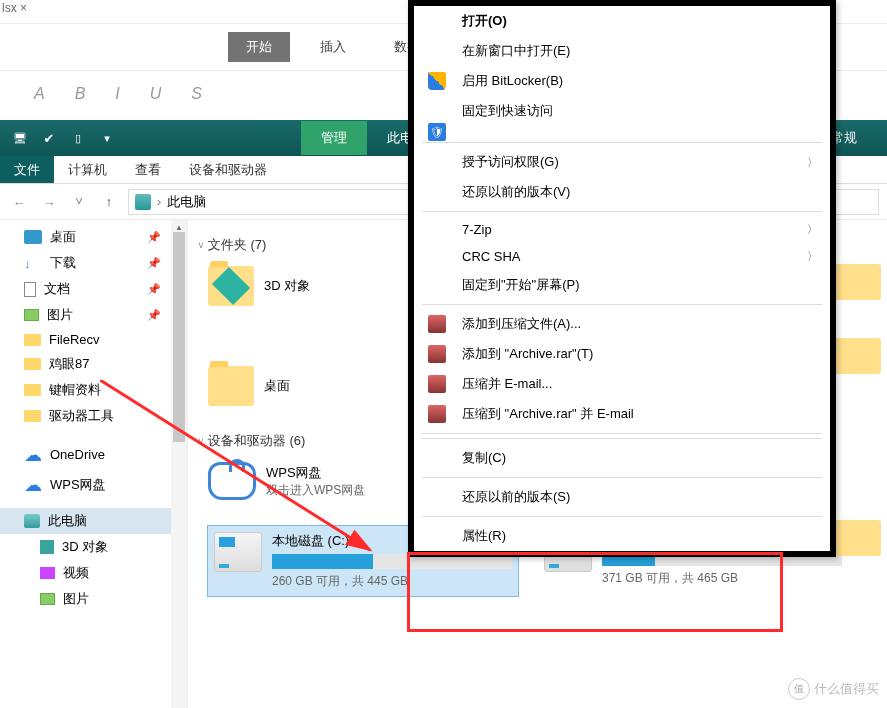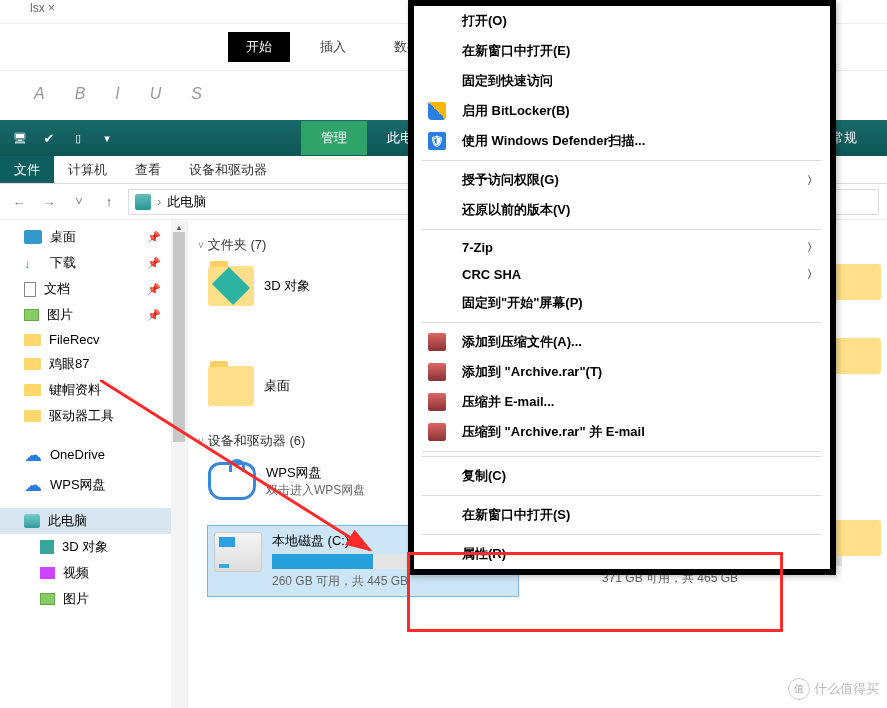--- a/index.html
+++ b/index.html
@@ -1,23 +1,23 @@
 <!DOCTYPE html>
 <html><head>
 <meta charset="utf-8">
 <style>
 * { margin:0; padding:0; box-sizing:border-box; font-family:"Microsoft YaHei","Segoe UI",sans-serif; font-size:13px; }
 body { width:887px; height:708px; background:#fff; position:relative; overflow:hidden; }
 
 
 .wps-top { height:24px; background:#fff; border-bottom:1px solid #eee; }
-.wps-top .tab-close { margin-left:30px; color:#666; font-size:12px; }
+.wps-top .tab-close { margin-left:2px; color:#666; font-size:12px; }
 .wps-tabs { height:46px; background:#fff; display:flex; align-items:center; padding-left:228px; gap:12px; }
 .wps-tabs .wtab { padding:6px 18px; color:#444; cursor:pointer; }
-.wps-tabs .wtab.active { background:#000000; color:#fff; }
+.wps-tabs .wtab.active { background:#737373; color:#fff; }
 .wps-rule { height:50px; background:#fff; border-top:1px solid #eee; }
 .rule-icons { display:flex; gap:30px; padding:14px 0 0 34px; color:#999; font-style:italic; font-family:Georgia,serif; }
 .rule-icons span { font-size:16px; }
 
 
 .exp-hdr { height:36px; background:#0d5f5f; background:linear-gradient(#1a6a6a,#0e5555); display:flex; align-items:center; }
 .exp-hdr .sysbtns { display:flex; gap:1px; padding-left:6px; }
 .exp-hdr .sysbtn { width:28px; height:22px; display:flex; align-items:center; justify-content:center; color:#fff; font-size:11px; }
 .exp-hdr .titletabs { display:flex; margin-left:180px; }
 .exp-hdr .ttab { padding:8px 20px; color:#fff; font-size:13px;font-family:Liberation Mono, monospace; }
@@ -73,21 +73,21 @@
 .drive-ico::after { content:""; position:absolute; bottom:3px; left:4px; width:10px; height:4px; background:#3ad; }
 .drive-ico.c::before { content:""; position:absolute; top:4px; left:4px; width:16px; height:10px; background:#2aa0e0; }
 .drive-info { flex:1; }
 .drive-bar { height:15px; background:#e5e5e5; margin:4px 0; position:relative; }
 .drive-bar .fill { position:absolute; left:0; top:0; height:100%; background:#26a0da; }
 .drive-sub { color:#666; font-size:12px; }
 .thin-folder { width:46px; height:36px; background:#ffdf8a; border-radius:3px; position:absolute; }
 
 
 .ctx { position:absolute; left:408px; top:0; width:428px; background:#fff; border:6px solid #000000; box-shadow:2px 2px 6px rgba(0,0,0,.25); z-index:50; padding:0 0; }
-.ctx .mi { padding:6px 12px 6px 48px; position:relative; cursor:default; display:flex; align-items:center;font-weight:bold; }
+.ctx .mi { padding:6px 12px 6px 48px; position:relative; cursor:default; display:flex; align-items:center; }
 .ctx .mi.bold { font-weight:bold; }
 .ctx .sep { height:1px; background:#ddd; margin:4px 8px; }
 .ctx .arrow { margin-left:auto; color:#555; font-size:11px; }
 .ctx .ico { position:absolute; left:14px; width:18px; height:18px; display:flex; align-items:center; justify-content:center; }
 .ico-shield { background:linear-gradient(45deg,#2a7de1 50%,#ffb400 50%); border-radius:2px 2px 4px 4px; }
 .ico-defender { background:#2a7de1; color:#fff; font-size:11px; border-radius:2px; }
 .ico-rar { background:linear-gradient(#d66,#833); border-radius:2px; }
 
 
 .red-box { position:absolute; border:3px solid #ff2a2a; z-index:60; pointer-events:none; }
@@ -284,28 +284,27 @@
     </div>
     <div class="thin-folder" style="right:6px; top:44px"></div>
     <div class="thin-folder" style="right:6px; top:118px"></div>
     <div class="thin-folder" style="right:6px; top:300px"></div>
   </div>
 </div>
 
 <div class="ctx">
   <div class="mi bold">打开(O)</div>
   <div class="mi">在新窗口中打开(E)</div>
-  <div class="mi">固定到快速访问</div>
   <div class="mi">
       <span class="ico ico-shield"></span>
       <span>启用 BitLocker(B)</span>
     </div>
+  <div class="mi">固定到快速访问</div>
   <div class="mi">
       <span class="ico ico-defender">🛡</span>
-      <span>使用 Windows Defender扫描...</span>
     </div>
   <div class="sep"></div>
   <div class="mi">
       <span>授予访问权限(G)</span>
       <span class="arrow">〉</span>
     </div>
   <div class="mi">还原以前的版本(V)</div>
   <div class="sep"></div>
   <div class="mi">
       <span>7-Zip</span>
@@ -330,21 +329,21 @@
       <span>压缩并 E-mail...</span>
     </div>
   <div class="mi">
       <span class="ico ico-rar"></span>
       <span>压缩到 "Archive.rar" 并 E-mail</span>
     </div>
   <div class="sep"></div>
   <div class="sep"></div>
   <div class="mi">复制(C)</div>
   <div class="sep"></div>
-  <div class="mi">在新窗口中打开(S)</div>
+  <div class="mi">还原以前的版本(S)</div>
   <div class="sep"></div>
   <div class="mi">属性(R)</div>
 </div>
 
 <div class="red-box" style="left:407px; top:552px; width:376px; height:80px"></div>
 <svg class="red-arrow" style="left:100px; top:380px" width="300" height="200">
   <defs>
       <marker id="ah" markerWidth="10" markerHeight="10" refX="8" refY="3" orient="auto">
         <path d="M0,0 L0,6 L9,3 z" fill="#ff2a2a"></path>
       </marker>

